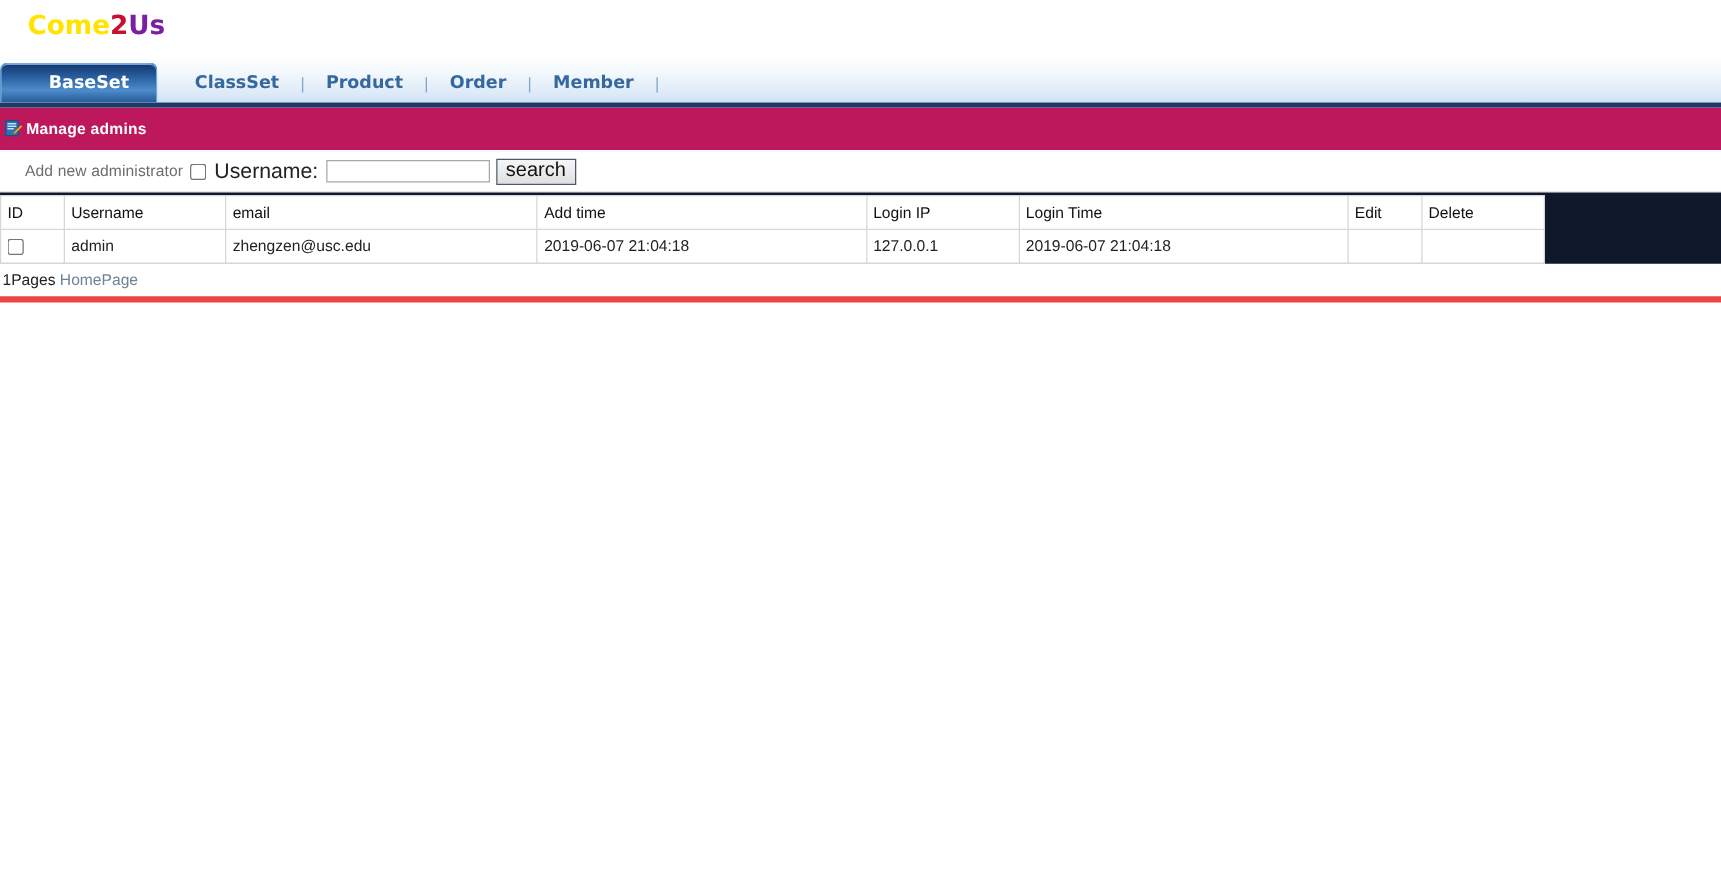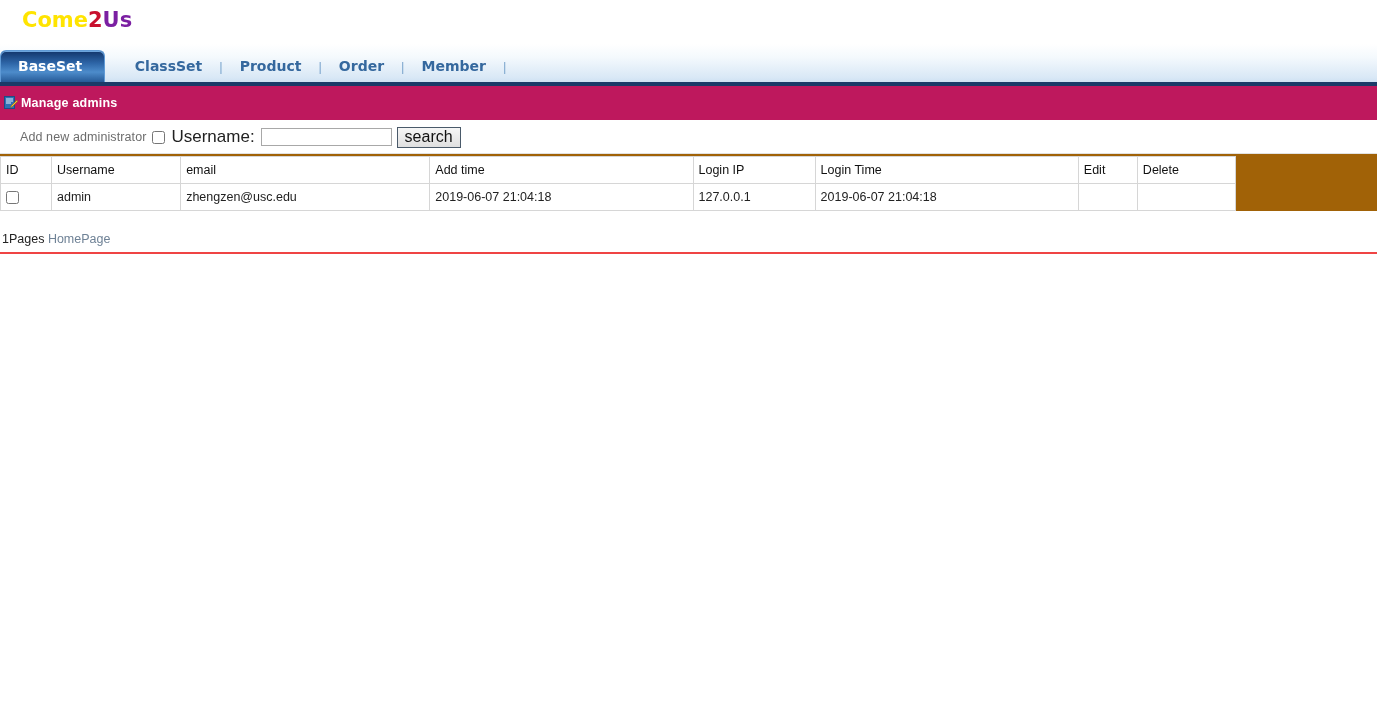--- a/index.html
+++ b/index.html
@@ -76,21 +76,21 @@
     text-decoration: none;
     padding: 0 8px 8px 8px;
     white-space: nowrap;
   }
   .tab.active {
     color: #ffffff;
     background: linear-gradient(to bottom, #12356b 0%, #2e66a8 40%, #4d8ccb 68%, #265a97 100%);
     border: 1px solid #5f9ad6;
     border-bottom: none;
     border-radius: 6px 6px 0 0;
-    padding: 7px 22px 8px 17px;
+    padding: 7px 22px 8px 38px;
     box-shadow: inset 0 1px 0 #6ea5dd;
     text-align: right;
   }
   .tabsep {
     color: #7fa8cf;
     font-size: 13px;
     padding: 0 9px 8px 9px;
     user-select: none;
   }
 
@@ -160,21 +160,21 @@
     font-size: 16px;
     color: #111111;
     background: linear-gradient(to bottom, #f6f6f6 0%, #ebebeb 50%, #dfdfdf 100%);
     border: 1px solid #4a5a6a;
     cursor: pointer;
   }
 
   
   .tablewrap {
     padding: 2px 0 0 0;
-    background: #a16207;
+    background: #0f172a;
   }
   table.grid {
     width: 1236px;
     border-collapse: collapse;
     border: 1px solid #333333;
     background: #ffffff;
     table-layout: fixed;
   }
   table.grid th, table.grid td {
     border: 1px solid #d6d6d6;
@@ -210,22 +210,21 @@
     color: #7b94ab;
     text-decoration: none;
     font-size: 12.5px;
   }
 
   
   .pager {
     padding: 6px 0 6px 2px;
     font-size: 12.5px;
     color: #222222;
-    border-bottom: 2px solid #ef4444;
-    margin-top: 15px;
+    border-bottom: 5px solid #ef4444;
   }
   .pager a {
     color: #6f8296;
     text-decoration: none;
   }
 </style>
 </head>
 <body>
 
 <div class="header">

